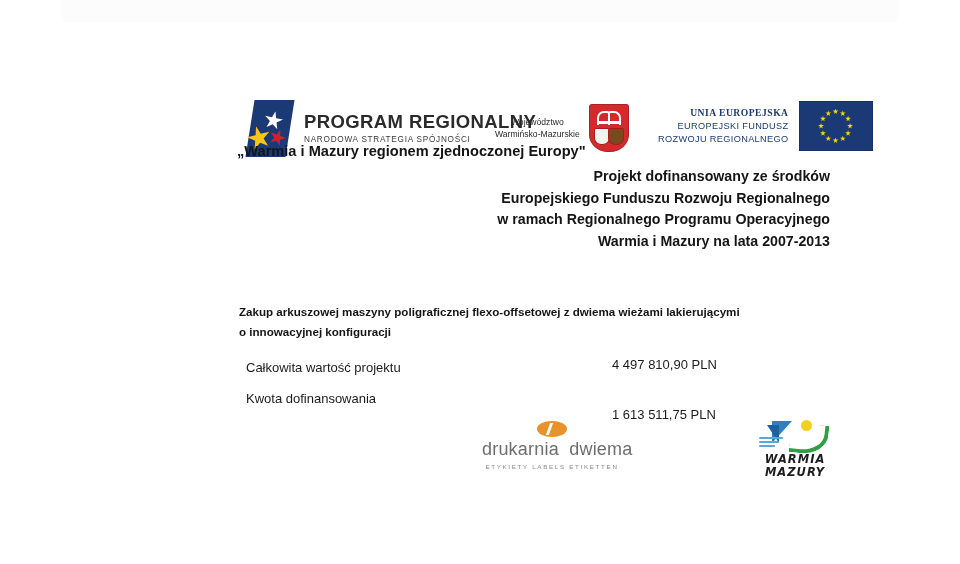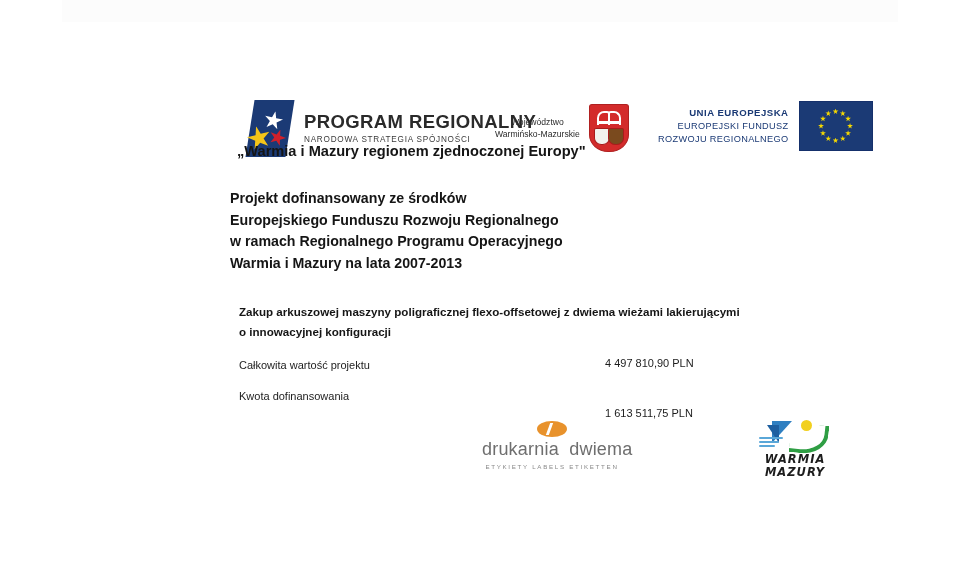--- a/index.html
+++ b/index.html
@@ -155,20 +155,21 @@
     text-align: right;
     margin-right: 10px;
     line-height: 1.42;
     white-space: nowrap;
   }
   .eu-l1 {
     font-size: 9.6px;
     font-weight: bold;
     color: #1b3a75;
     letter-spacing: 0.5px;
+    font-family: Liberation Serif, serif;
   }
   .eu-l2, .eu-l3 {
     font-size: 9.2px;
     color: #1b3a75;
     letter-spacing: 0.35px;
   }
   .eu-flag {
     width: 72px;
     height: 48px;
     background: #1b3a75;
@@ -188,23 +189,23 @@
     left: 197px;
     top: 143px;
     font-size: 14.6px;
     font-weight: bold;
     color: #151515;
     white-space: nowrap;
   }
   .project-block {
     position: absolute;
     left: 190px;
-    top: 188px;
+    top: 166px;
     width: 600px;
-    text-align: left;
+    text-align: right;
   }
   .project-block .pl {
     font-size: 14.2px;
     font-weight: bold;
     color: #151515;
     line-height: 1.52;
     white-space: nowrap;
   }
   .desc {
     position: absolute;
@@ -215,23 +216,23 @@
   .desc .dl {
     font-size: 11.6px;
     font-weight: bold;
     color: #151515;
     line-height: 1.75;
     white-space: nowrap;
   }
 
   .fin {
     position: absolute;
-    left: 199px;
+    left: 206px;
     width: 600px;
-    font-size: 11px;
+    font-size: 13px;
     color: #1c1c1c;
   }
   #fin-total { top: 357px; }
   #fin-grant { top: 388px; }
   .fin-labels { line-height: 1.62; }
   .fin-amount {
     position: absolute;
     left: 366px;
     top: 0;
     white-space: nowrap;

